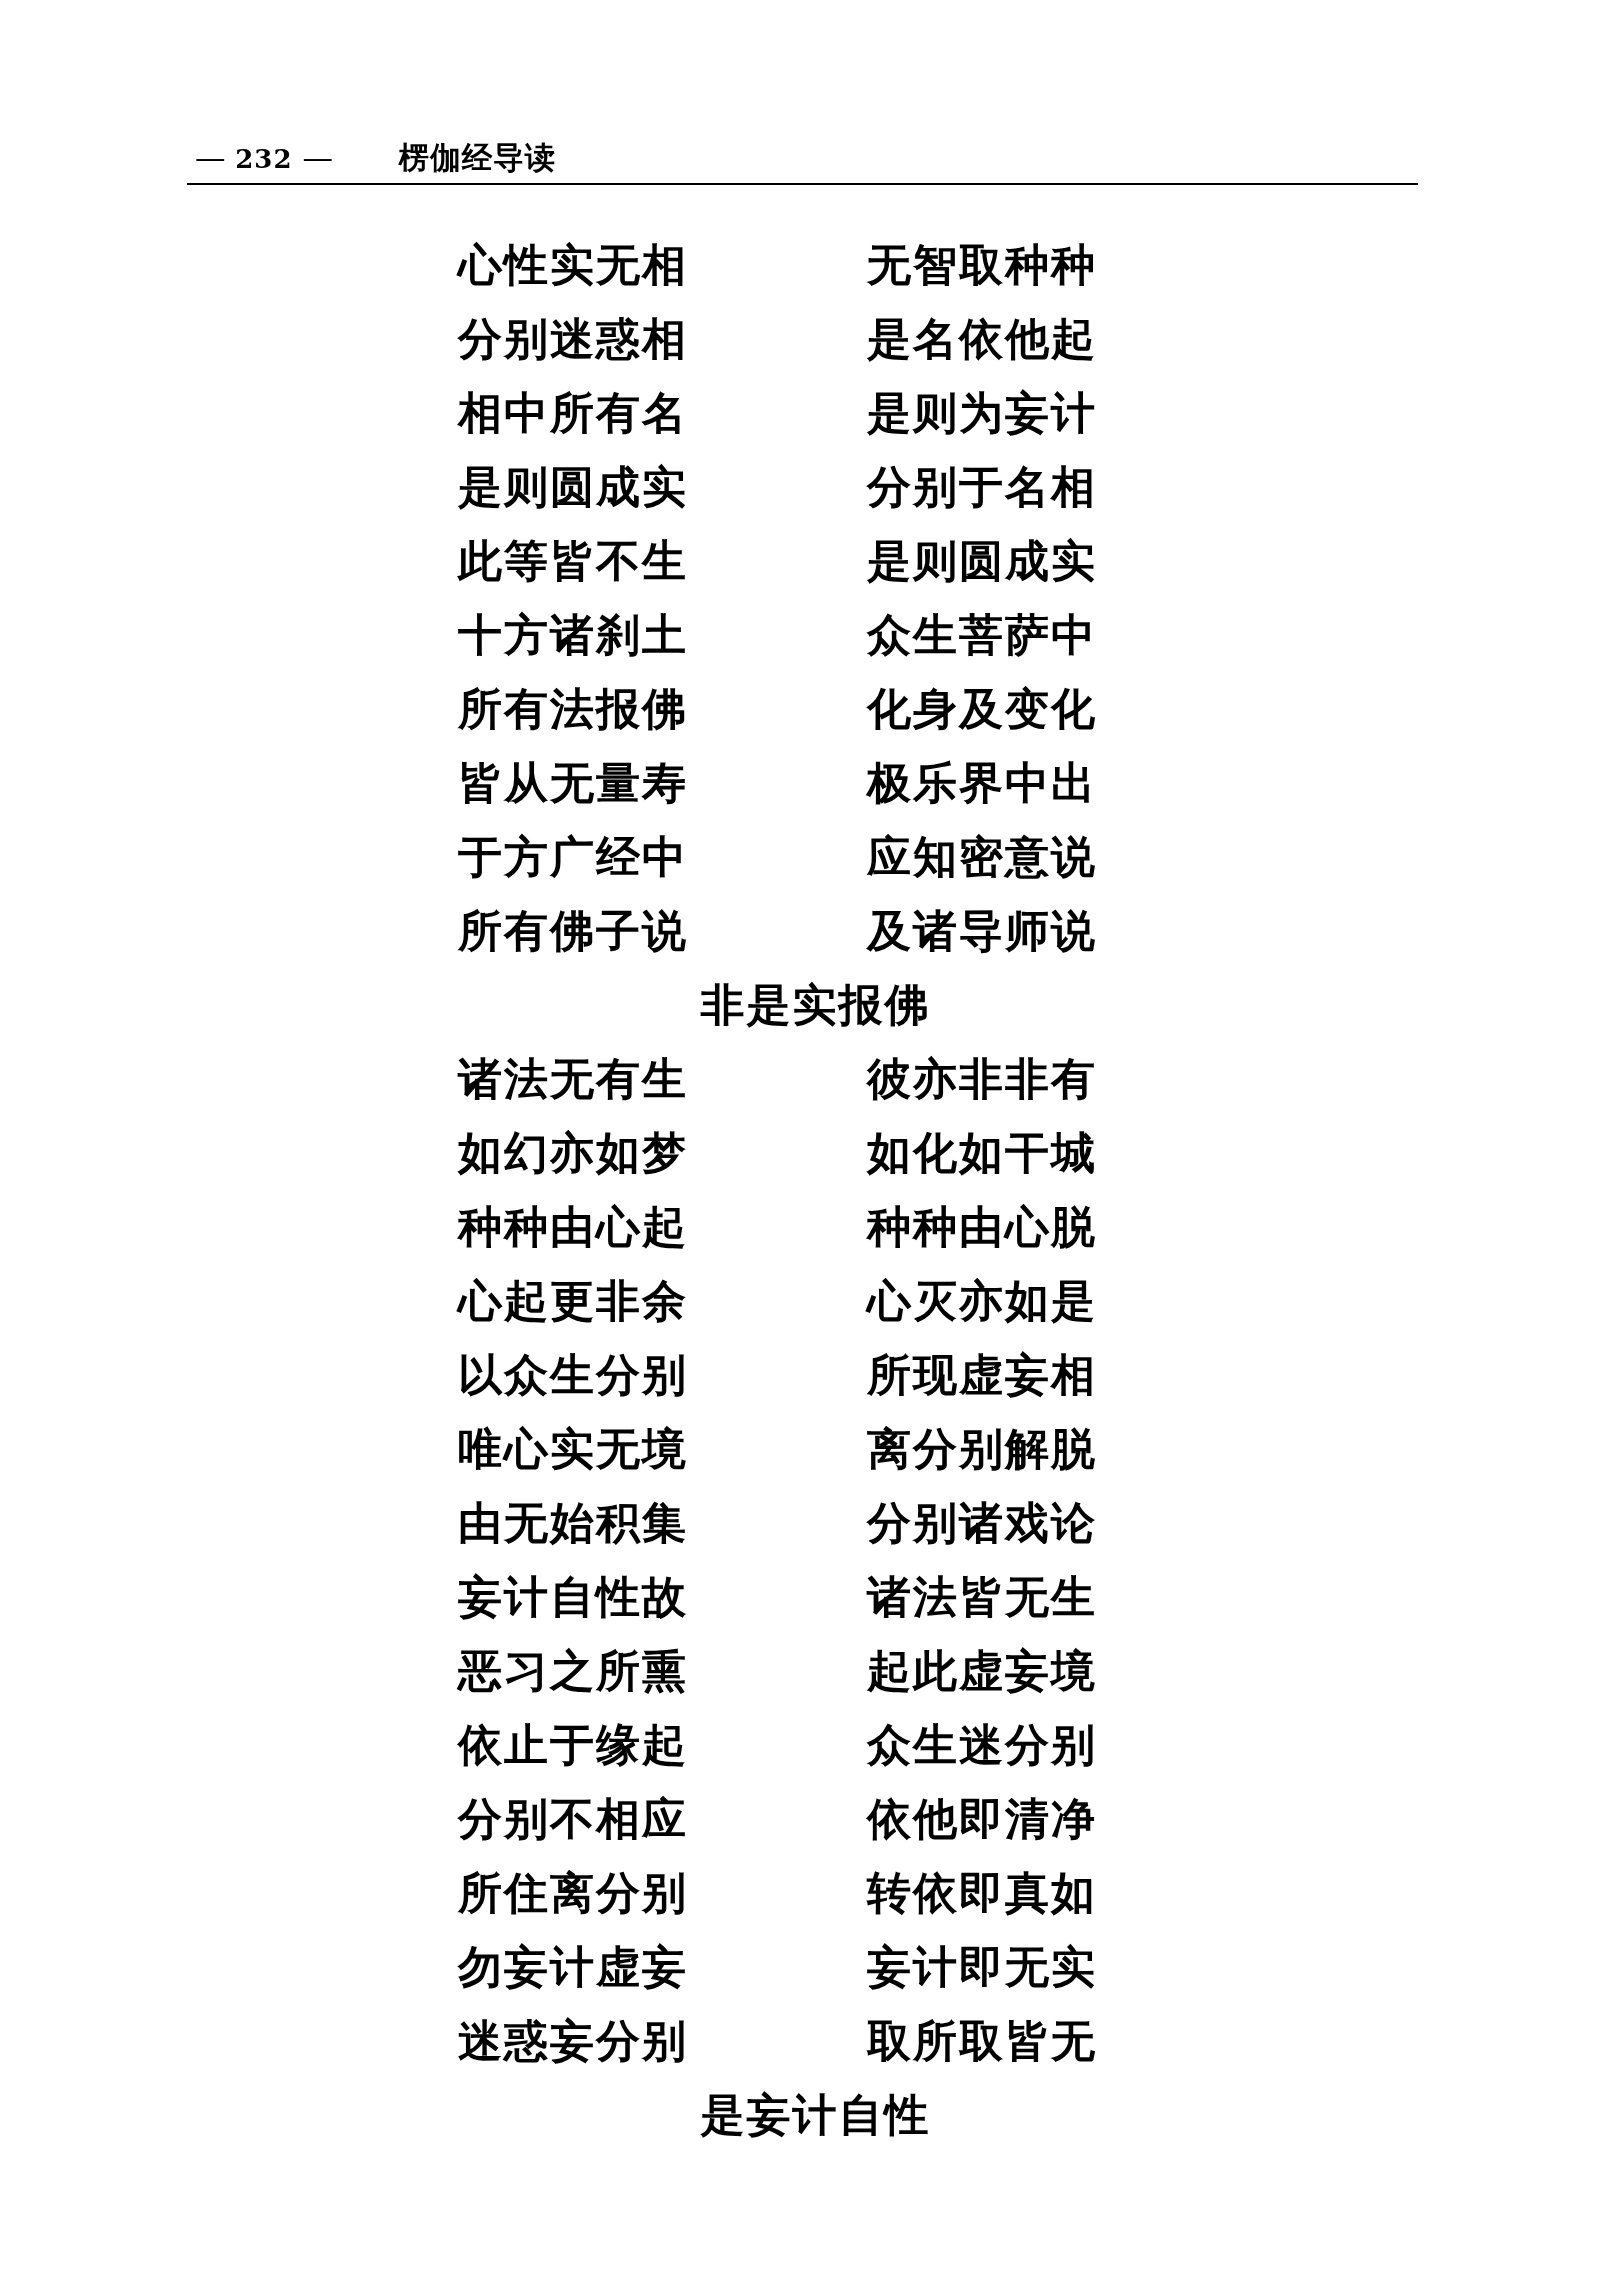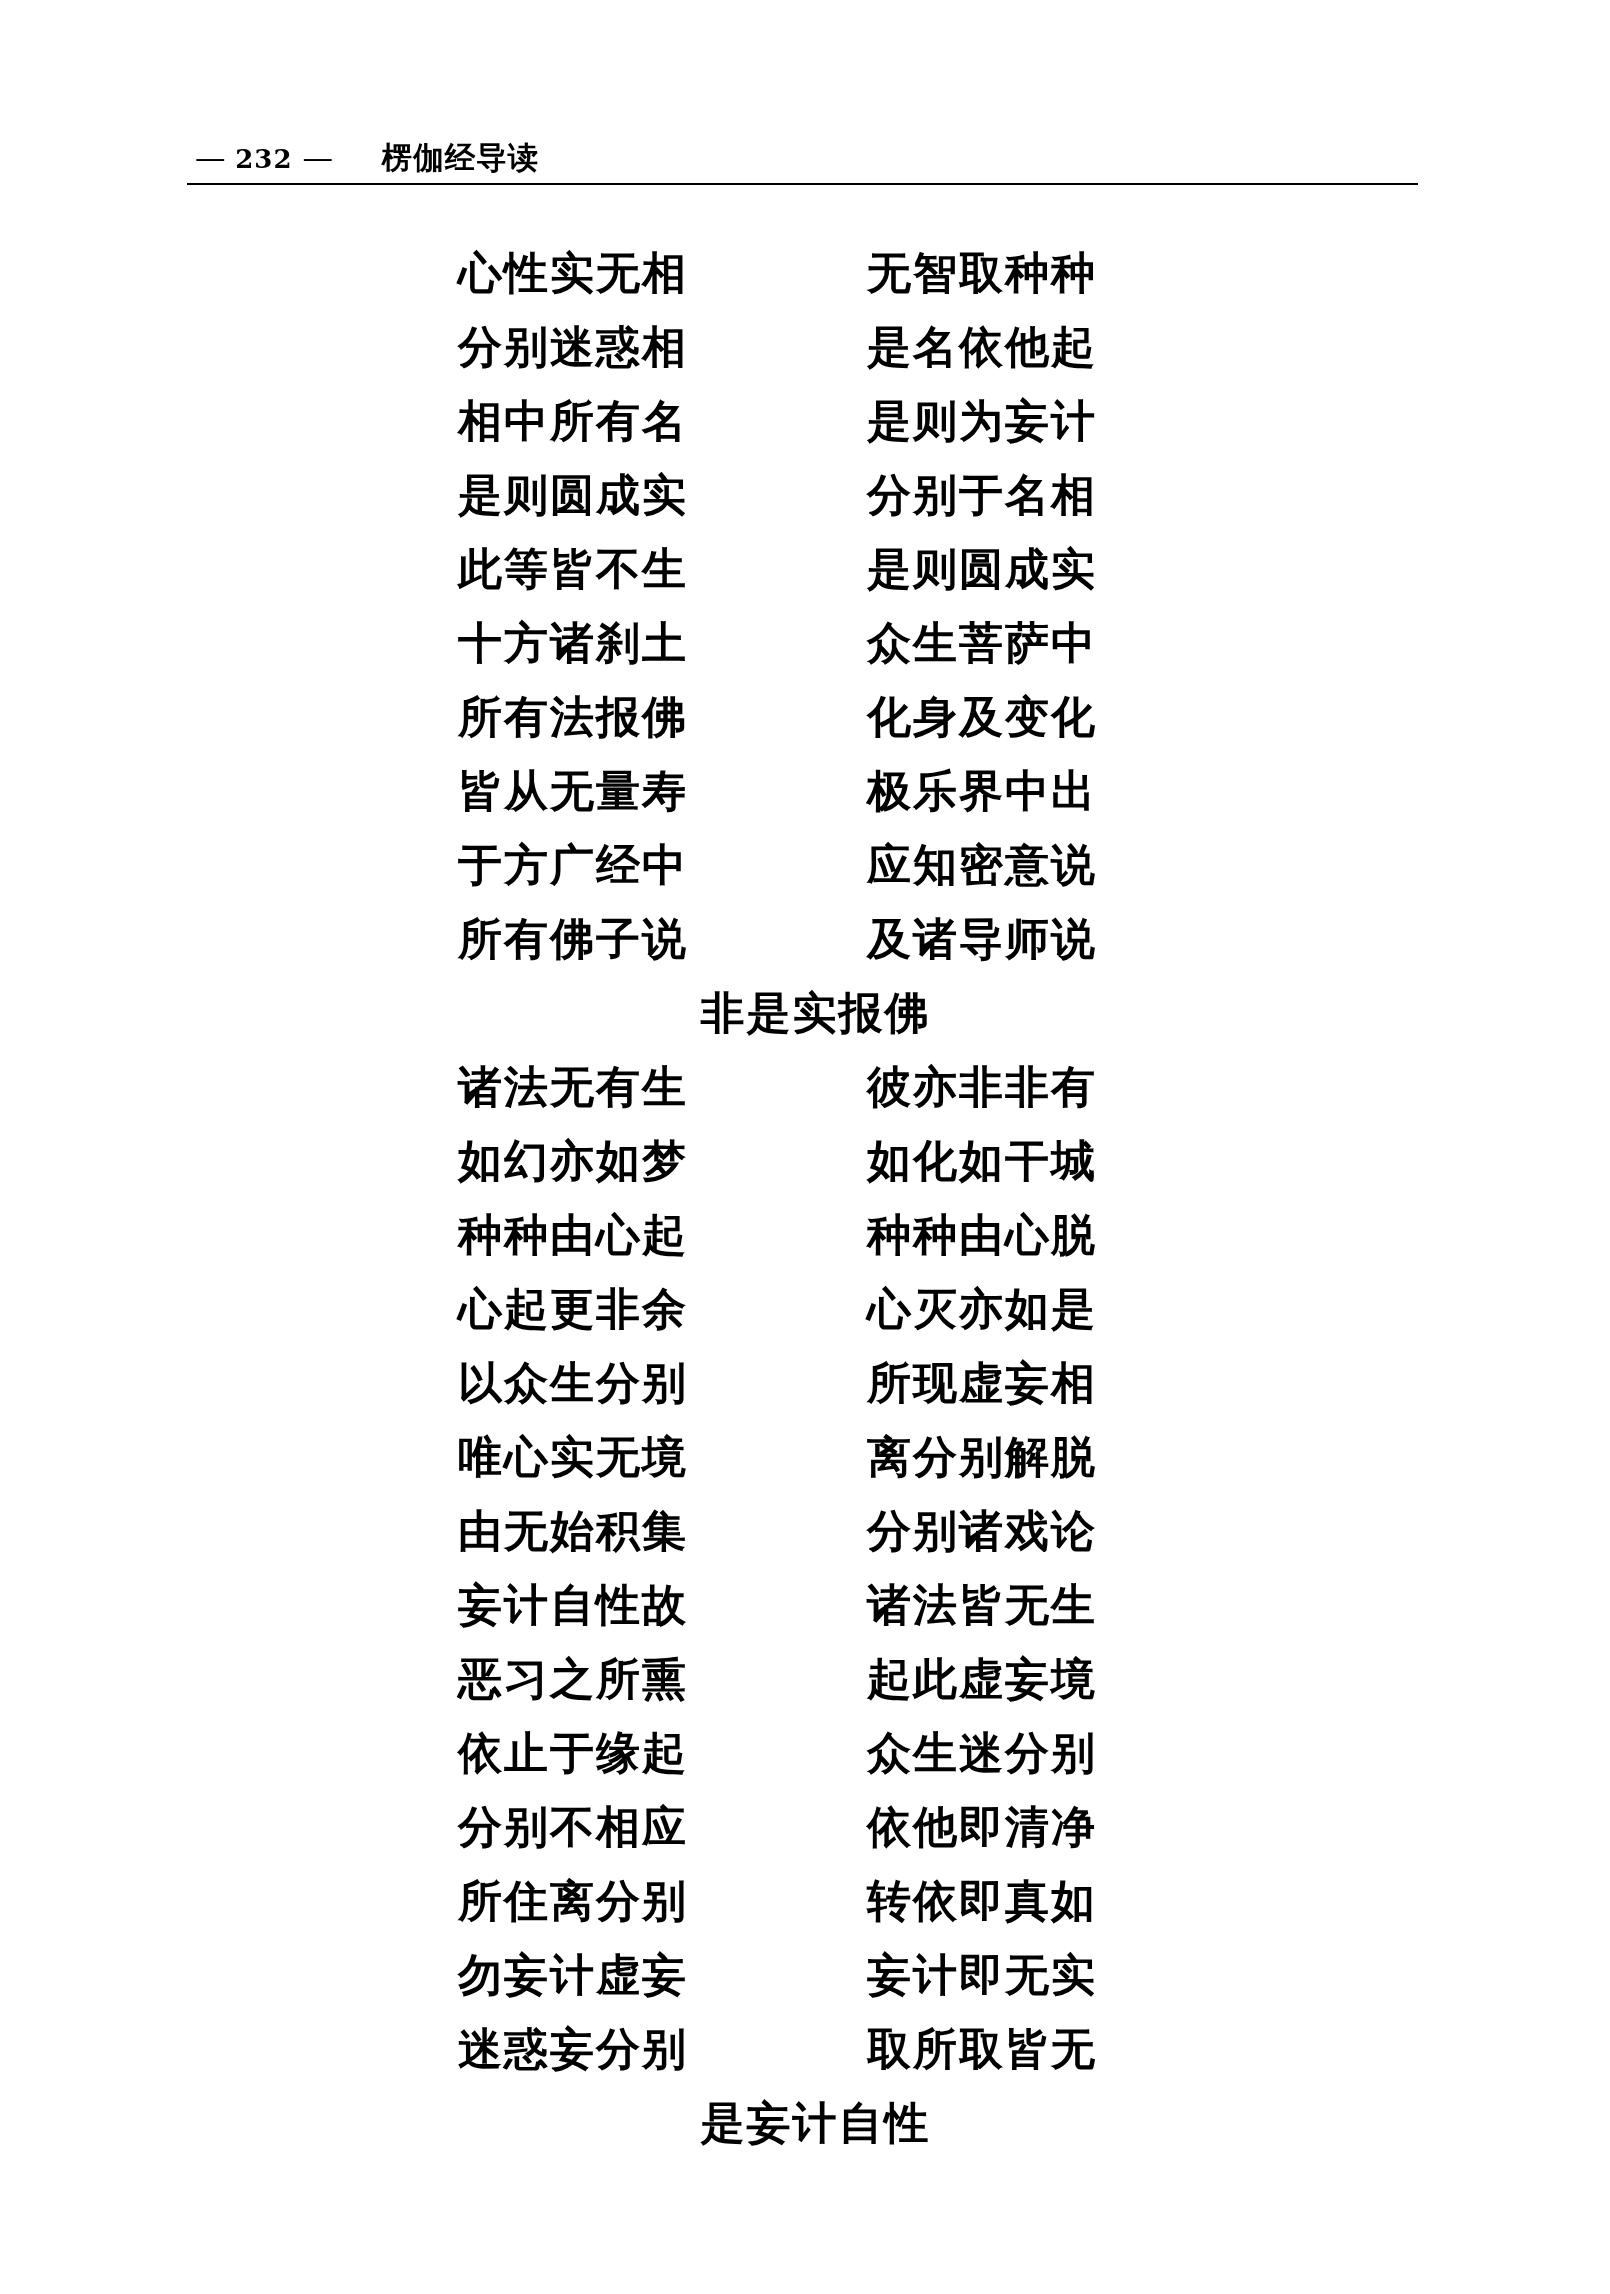--- a/index.html
+++ b/index.html
@@ -42,21 +42,21 @@
     padding: 0 9.9px;
   }
   .page-num {
     font-size: 26px;
     font-weight: 700;
     letter-spacing: 1px;
   }
   .header-title {
     font-size: 30.5px;
     font-weight: 700;
-    margin-left: 39px;
+    margin-left: 56px;
     letter-spacing: 1px;
     font-family: "DejaVu Sans", "Liberation Sans", sans-serif;
   }
   .header-rule {
     position: absolute;
     top: 183px;
     left: 187px;
     width: 1231px;
     height: 2px;
     background: #000;
@@ -65,21 +65,20 @@
   .verse-block {
     position: absolute;
     top: 236px;
     left: 0;
     width: 1611px;
   }
   .verse-line {
     display: flex;
     justify-content: center;
     height: 74px;
-    align-items: center;
     gap: 47px;
   }
   .col {
     font-size: 44px;
     font-weight: 700;
     letter-spacing: 2px;
     white-space: nowrap;
     font-family: "DejaVu Serif", "Liberation Serif", serif;
   }
   .col-left {

